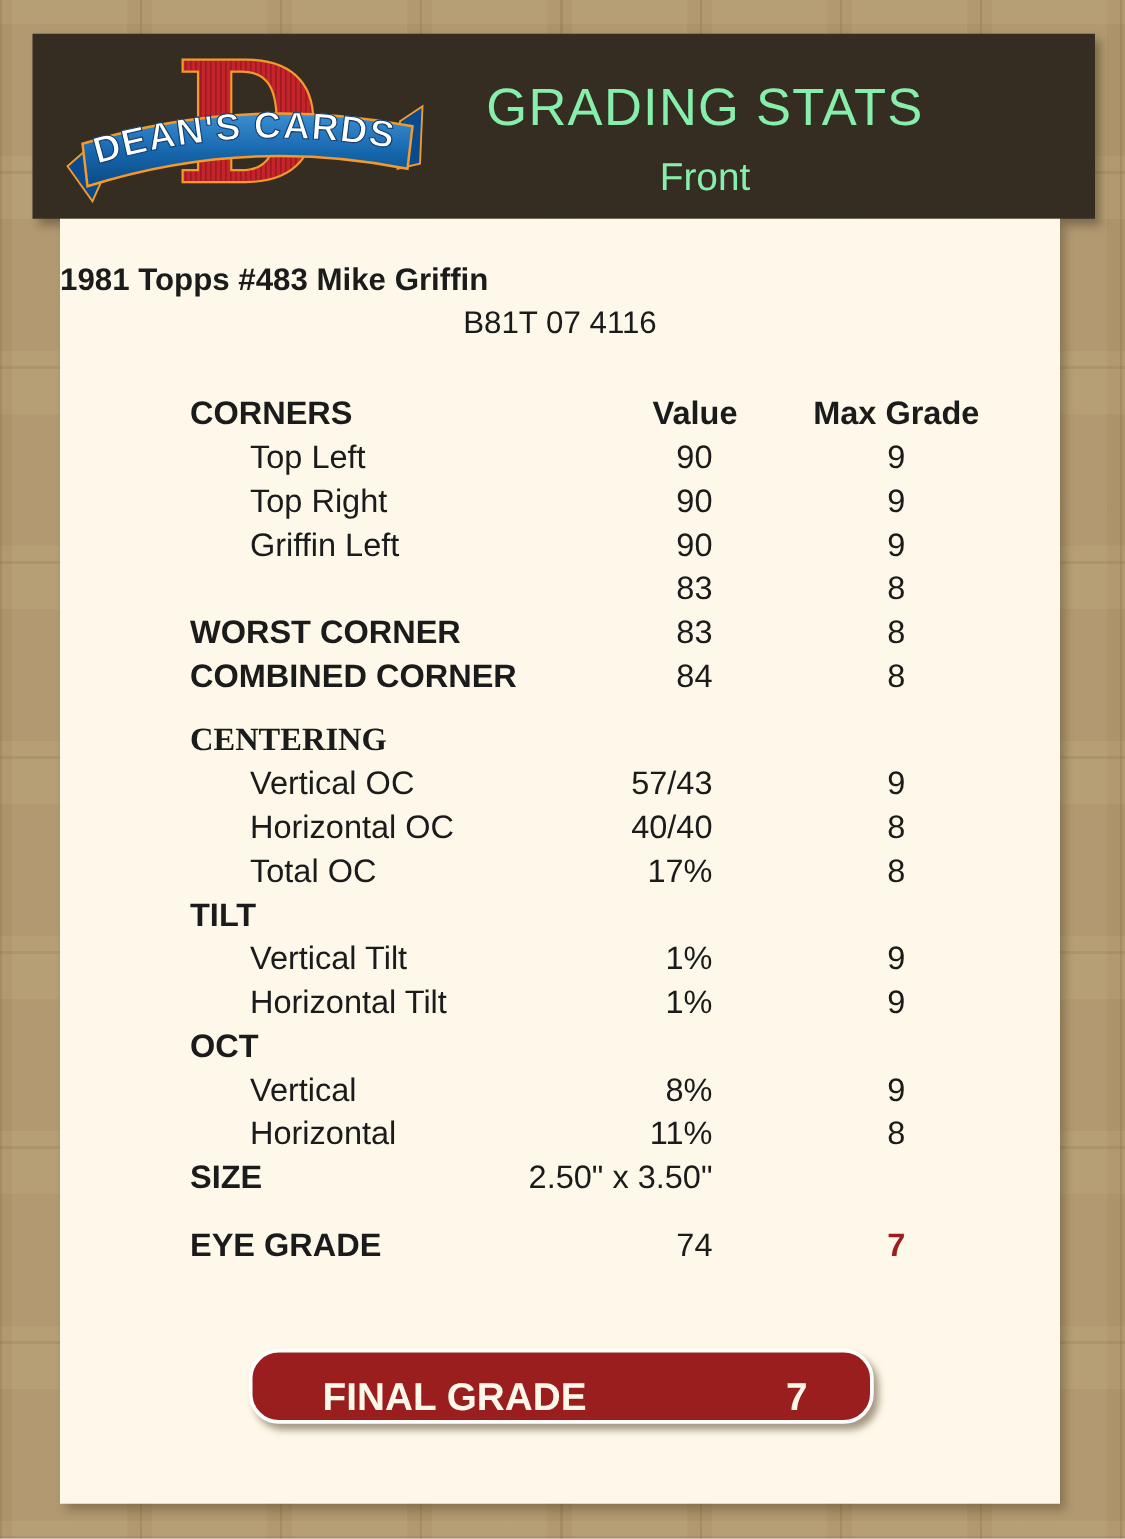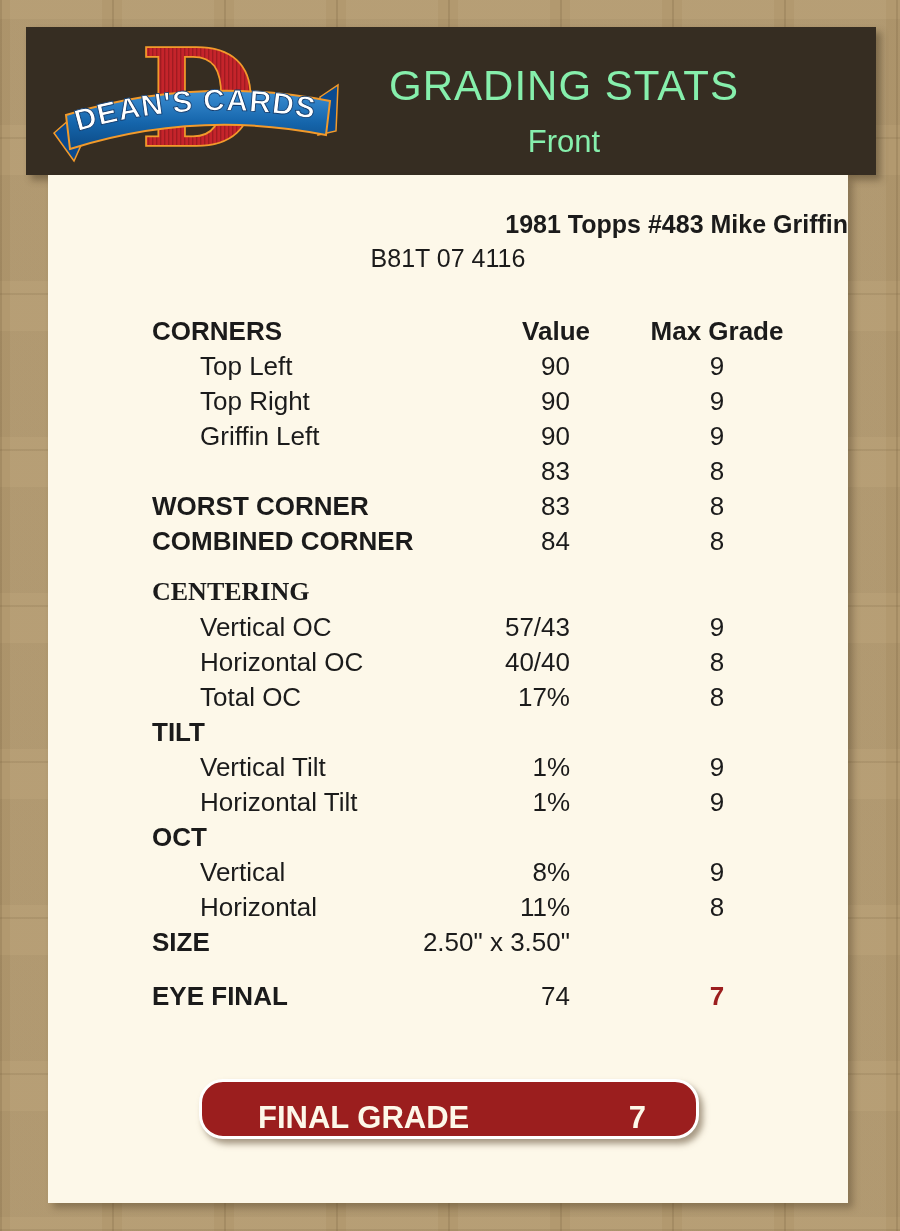--- a/index.html
+++ b/index.html
@@ -55,21 +55,21 @@
     position: absolute;
     left: 48px; top: 175px;
     width: 800px; height: 1028px;
     background: #fdf8e9;
     box-shadow: 5px 5px 7px rgba(62,48,28,0.35);
     color: #1b1b1b;
     padding-top: 32px;
     box-sizing: border-box;
   }
   .card-title {
-    text-align: right;
+    text-align: left;
     font-size: 25px;
     font-weight: bold;
     line-height: 34px;
   }
   .card-id {
     text-align: center;
     font-size: 25px;
     line-height: 34px;
   }
 
@@ -249,21 +249,21 @@
             <div class="lbl">Horizontal</div>
             <div class="val">11%</div>
             <div class="grd">8</div>
           </div>
           <div class="trow bold">
             <div class="lbl">SIZE</div>
             <div class="val">2.50" x 3.50"</div>
             <div class="grd"></div>
           </div>
           <div class="trow bold gap-lg">
-            <div class="lbl">EYE FINAL</div>
+            <div class="lbl">EYE GRADE</div>
             <div class="val">74</div>
             <div class="grd red">7</div>
           </div>
         </div>
     </div>
 
     <div class="final-grade">
       <span>FINAL GRADE</span>
       <span>7</span>
     </div>

